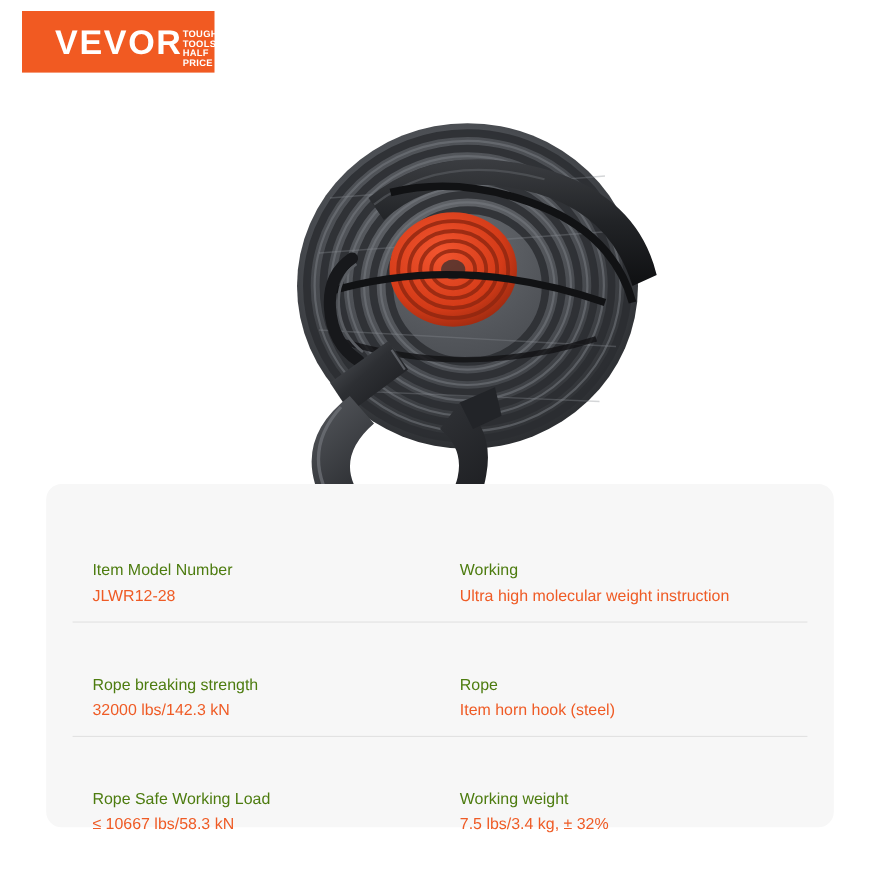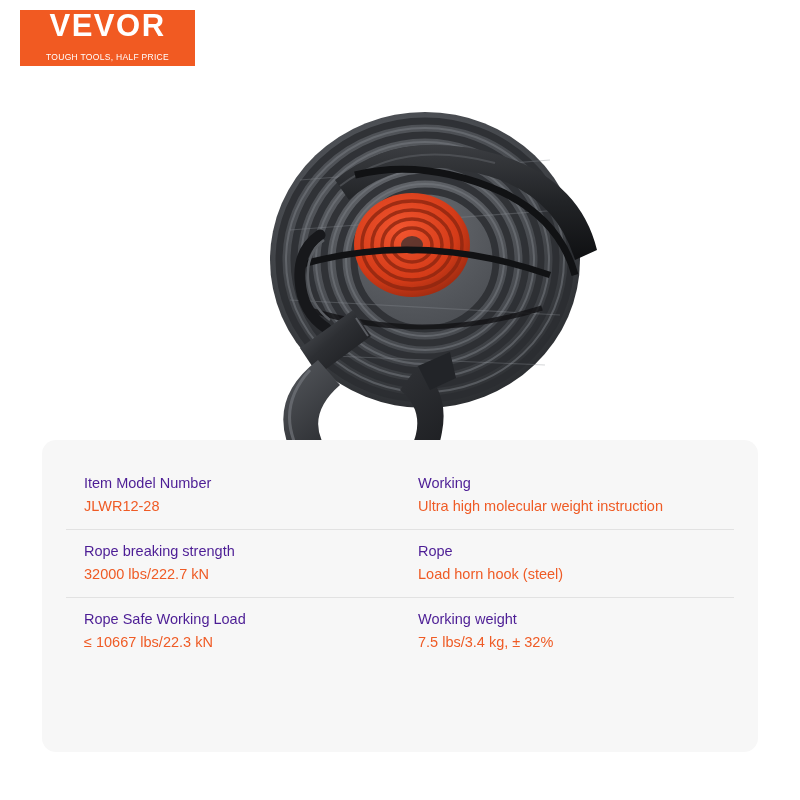--- a/index.html
+++ b/index.html
@@ -19,35 +19,36 @@
 
   
   .logo {
     position: absolute;
     left: 20px;
     top: 10px;
     width: 175px;
     height: 56px;
     background: #f15a22;
     display: flex;
-    flex-direction: column;
+    flex-direction: row;
     align-items: center;
     line-height: 1;
+    padding-left: 30px;
   }
   .logo-word {
     color: #ffffff;
     font-size: 31px;
     font-weight: bold;
     letter-spacing: 1.5px;
     font-family: "Liberation Sans", sans-serif;
   }
   .logo-tag {
     color: #ffffff;
     font-size: 8.5px;
-    font-weight: normal;
+    font-weight: bold;
     letter-spacing: 0.3px;
     margin-top: 12px;
   }
 
   
   .photo {
     position: absolute;
     left: 150px;
     top: 60px;
     width: 520px;
@@ -74,23 +75,24 @@
   }
   .spec-table td {
     width: 50%;
     padding: 11px 8px 11px 18px;
     vertical-align: top;
     border-bottom: 1px solid #e2e2e2;
   }
   .spec-table tr:last-child td { border-bottom: none; }
   .spec-label {
     font-size: 14.5px;
-    color: #4c1d95;
+    color: #4d7c0f;
     line-height: 1.45;
     display: block;
+    margin-top: 36px;
   }
   .spec-value {
     font-size: 14.5px;
     color: #ef5b25;
     font-weight: normal;
     line-height: 1.5;
     display: block;
     margin-top: 2px;
   }
 </style>
@@ -207,31 +209,31 @@
             <span class="spec-value">JLWR12-28</span>
           </td>
           <td>
             <span class="spec-label">Working</span>
             <span class="spec-value">Ultra high molecular weight instruction</span>
           </td>
         </tr>
         <tr>
           <td>
             <span class="spec-label">Rope breaking strength</span>
-            <span class="spec-value">32000 lbs/222.7 kN</span>
+            <span class="spec-value">32000 lbs/142.3 kN</span>
           </td>
           <td>
             <span class="spec-label">Rope</span>
-            <span class="spec-value">Load horn hook (steel)</span>
+            <span class="spec-value">Item horn hook (steel)</span>
           </td>
         </tr>
         <tr>
           <td>
             <span class="spec-label">Rope Safe Working Load</span>
-            <span class="spec-value">≤ 10667 lbs/22.3 kN</span>
+            <span class="spec-value">≤ 10667 lbs/58.3 kN</span>
           </td>
           <td>
             <span class="spec-label">Working weight</span>
             <span class="spec-value">7.5 lbs/3.4 kg, ± 32%</span>
           </td>
         </tr>
       </tbody>
     </table>
   </div>
 

